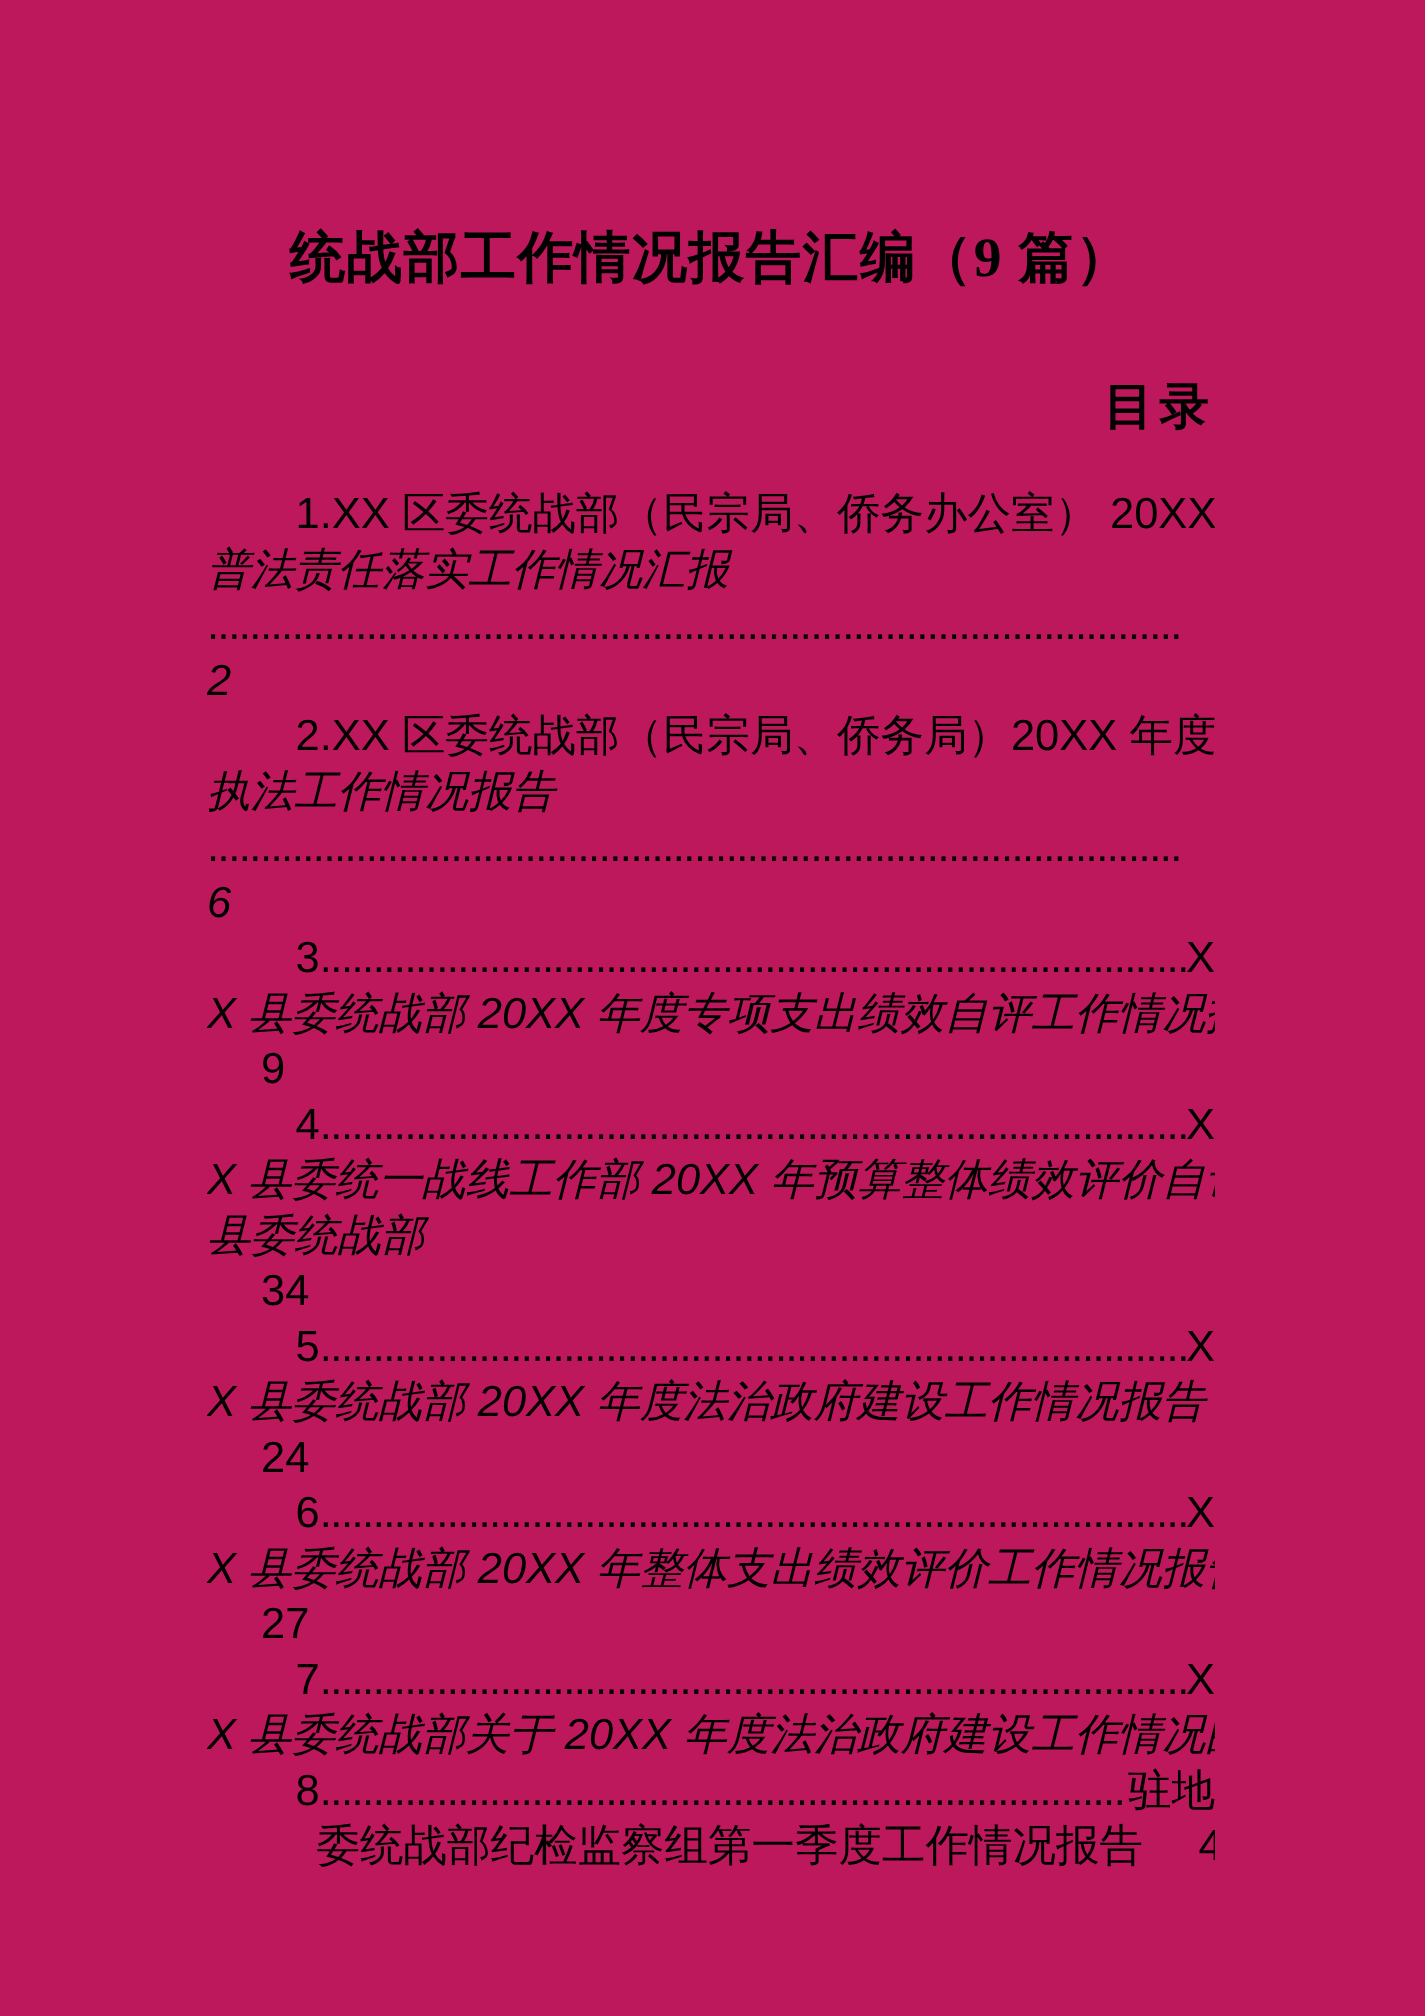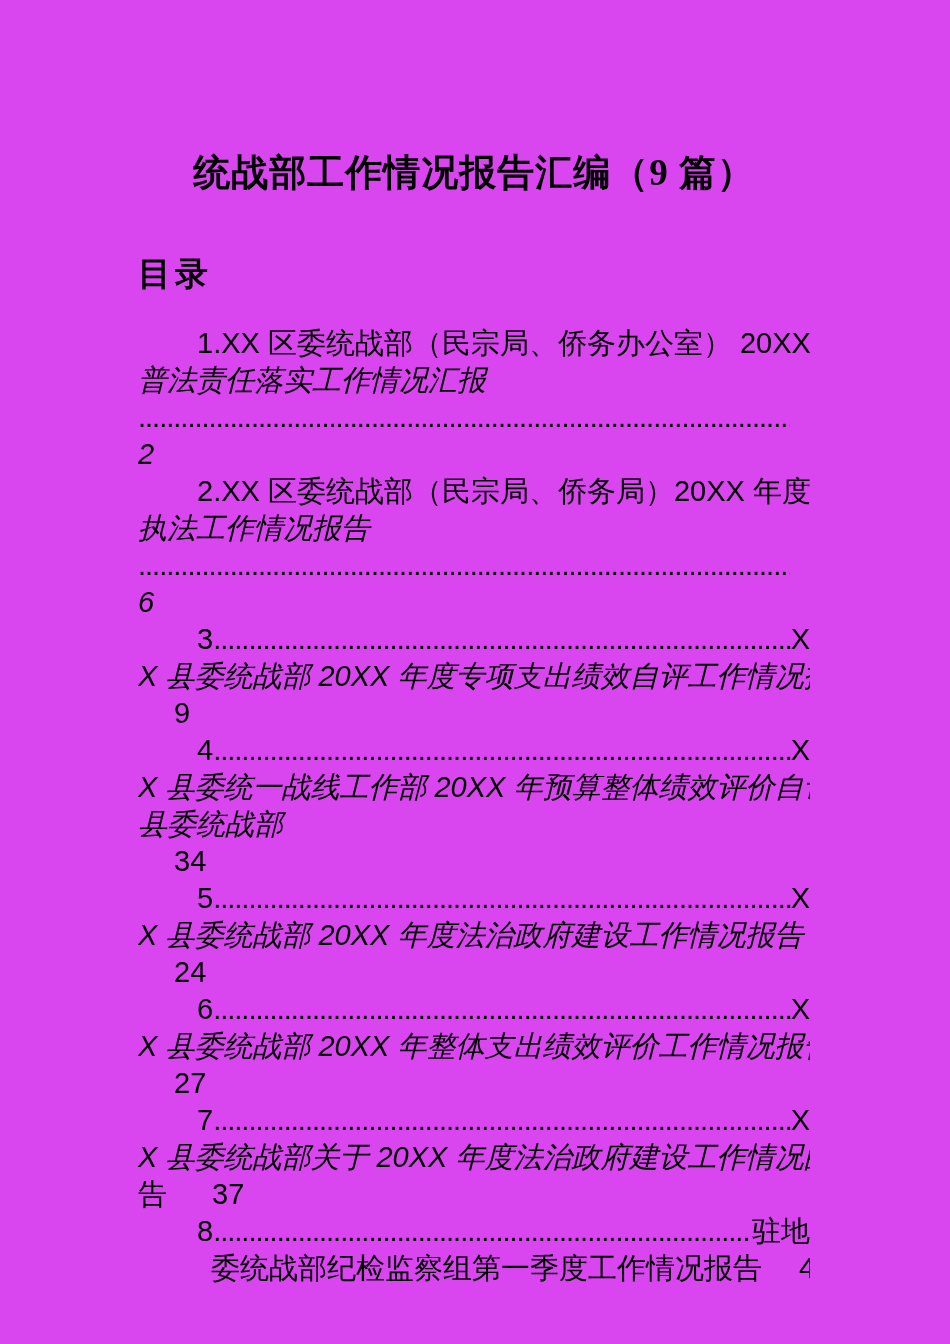--- a/index.html
+++ b/index.html
@@ -1,20 +1,20 @@
 <!DOCTYPE html>
 <html><head>
 <meta charset="utf-8">
 <style>
   html, body { margin: 0; padding: 0; background: #ffffff; }
   .page {
     position: relative;
     width: 950px;
     height: 1344px;
-    background: #d946ef;
+    background: #be185d;
     color: #000000;
     font-family: "Liberation Sans", "DejaVu Sans", sans-serif;
     overflow: hidden;
     box-sizing: border-box;
   }
   .content {
     box-sizing: border-box;
     padding: 0 140px 0 138px;
   }
   .doc-title {
@@ -22,22 +22,22 @@
     text-align: center;
     font-family: "Liberation Serif", "DejaVu Serif", serif;
     font-weight: bold;
     font-size: 37px;
     line-height: 46px;
     letter-spacing: 1px;
     white-space: nowrap;
   }
   .toc-heading {
     margin-top: 57px;
-    text-align: left;
-    font-family: Liberation Serif, serif;
+    text-align: right;
+    font-family: Liberation Mono, monospace;
     font-weight: bold;
     font-size: 33px;
     line-height: 42px;
     letter-spacing: 4px;
   }
   .toc {
     margin-top: 30px;
     font-size: 29px;
   }
   .toc-line {
@@ -113,21 +113,20 @@
           <span class="leader-right">X</span>
         </div>
         <div class="toc-line kind-flush"><span>X 县委统战部 20XX 年整体支出绩效评价工作情况报告</span></div>
         <div class="toc-line kind-page"><span>27</span></div>
         <div class="toc-line kind-leader">
           <span class="leader-left">7</span>
           <span class="dots-fill">............................................................................................................................................................................................................................</span>
           <span class="leader-right">X</span>
         </div>
         <div class="toc-line kind-flush"><span>X 县委统战部关于 20XX 年度法治政府建设工作情况的报</span></div>
-        <div class="toc-line kind-pair"><span class="pair-left">告</span><span class="pair-right">37</span></div>
         <div class="toc-line kind-leader">
           <span class="leader-left">8</span>
           <span class="dots-fill">............................................................................................................................................................................................................................</span>
           <span class="leader-right">驻地</span>
         </div>
         <div class="toc-line kind-tail">
           <span class="tail-text">委统战部纪检监察组第一季度工作情况报告</span>
           <span class="dots-fill">............................................................................................................................................................................................................................</span>
           <span class="tail-page">41</span>
         </div>

